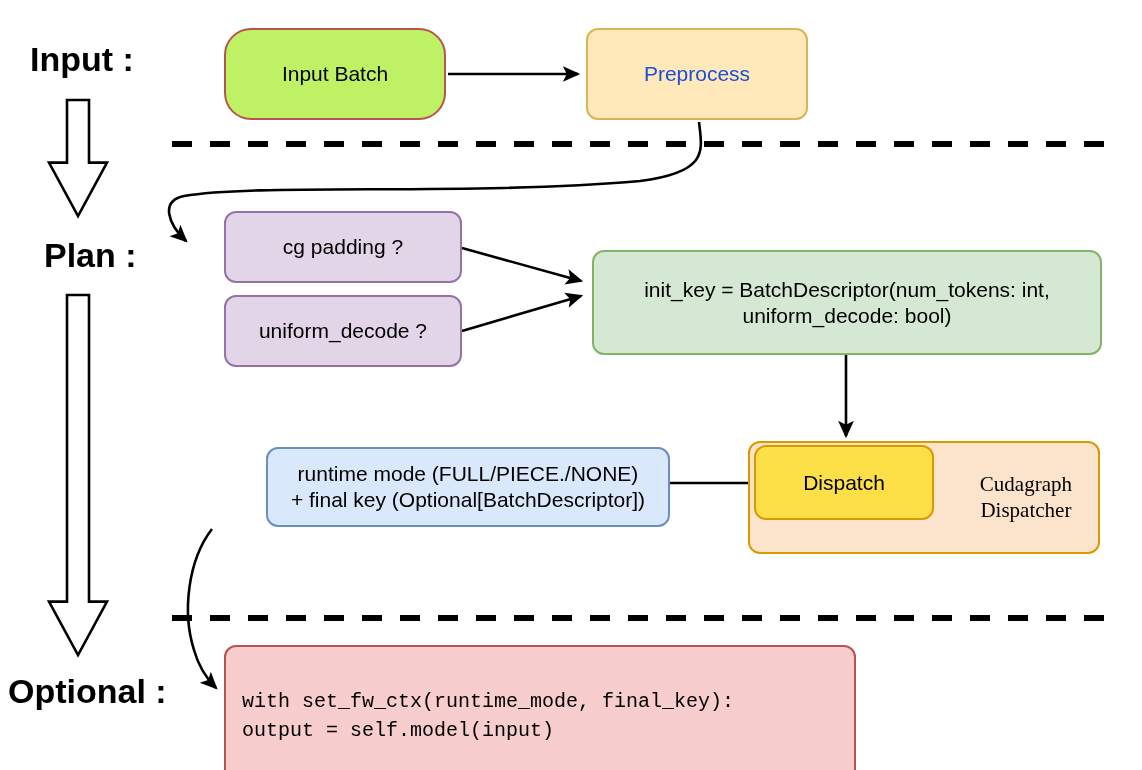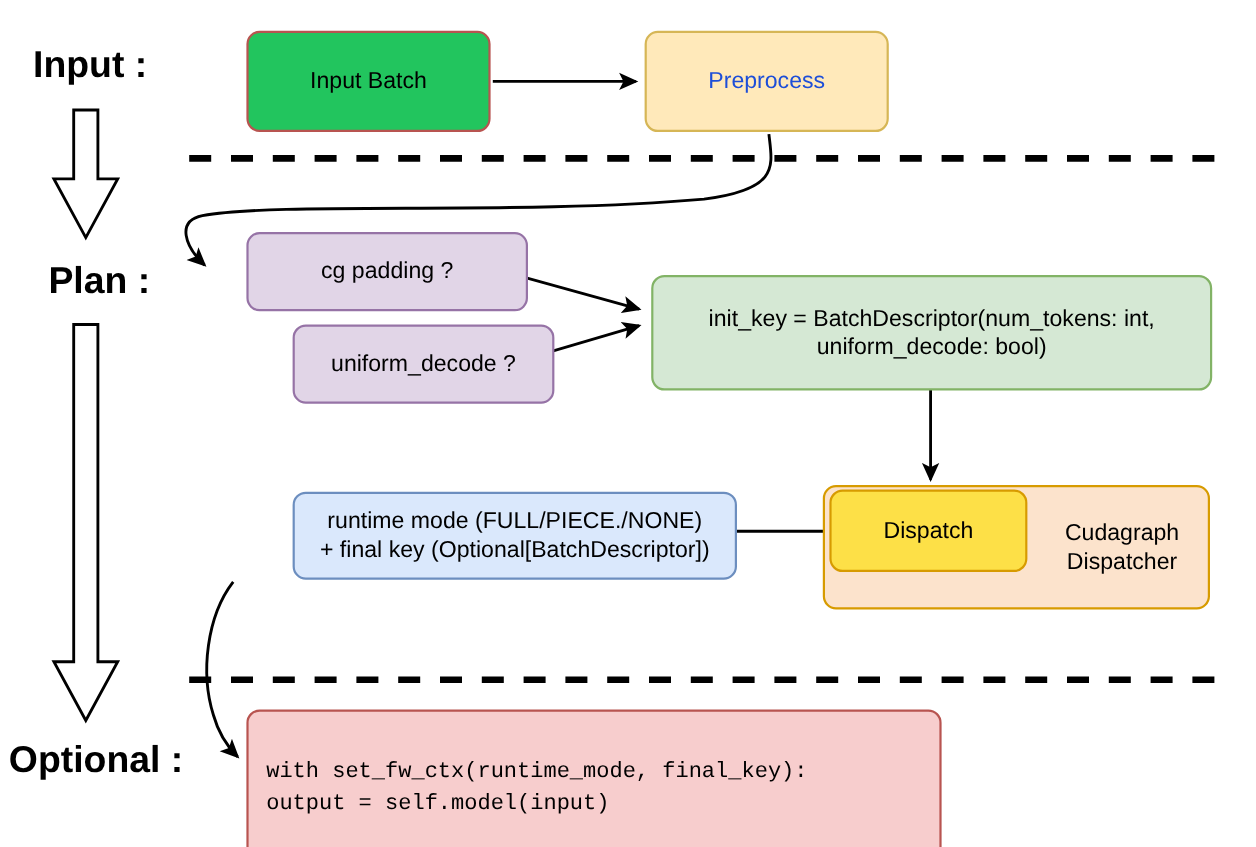--- a/index.html
+++ b/index.html
@@ -99,37 +99,37 @@
         <polygon points="67.0,295.0 89.0,295.0 89.0,601.6 107.0,601.6 78.0,655.0 49.0,601.6 67.0,601.6" fill="#ffffff" stroke="#000000" stroke-width="2.6" stroke-linejoin="miter"></polygon>
       </g>
   </svg>
 
   <div id="stage-label-layer">
       <div class="stage-label" style="left: 30px; top: 40px;">Input :</div>
       <div class="stage-label" style="left: 44px; top: 236px;">Plan :</div>
       <div class="stage-label" style="left: 8px; top: 672px;">Optional :</div>
     </div>
   <div id="node-layer">
-      <div class="node" style="left: 224px; top: 28px; width: 222px; height: 92px; background: #22c55e; border-color: rgb(184, 84, 80); color: rgb(0, 0, 0);">
+      <div class="node" style="left: 224px; top: 28px; width: 222px; height: 92px; background: #bef264; border-color: rgb(184, 84, 80); color: rgb(0, 0, 0); border-radius: 27px;">
         <span class="txt">Input Batch</span>
       </div>
       <div class="node" style="left: 586px; top: 28px; width: 222px; height: 92px; background: rgb(255, 233, 186); border-color: rgb(214, 182, 86); color: #1d4ed8;">
         <span class="txt">Preprocess</span>
       </div>
-      <div class="node" style="left: 224px; top: 211px; width: 256px; height: 72px; background: rgb(225, 213, 231); border-color: rgb(150, 115, 166); color: rgb(0, 0, 0);">
+      <div class="node" style="left: 224px; top: 211px; width: 238px; height: 72px; background: rgb(225, 213, 231); border-color: rgb(150, 115, 166); color: rgb(0, 0, 0);">
         <span class="txt">cg padding ?</span>
       </div>
-      <div class="node" style="left: 224px; top: 295px; width: 238px; height: 72px; background: rgb(225, 213, 231); border-color: rgb(150, 115, 166); color: rgb(0, 0, 0); margin-left: 42px;">
+      <div class="node" style="left: 224px; top: 295px; width: 238px; height: 72px; background: rgb(225, 213, 231); border-color: rgb(150, 115, 166); color: rgb(0, 0, 0);">
         <span class="txt">uniform_decode ?</span>
       </div>
       <div class="node" style="left: 592px; top: 234px; width: 510px; height: 105px; background: rgb(213, 232, 212); border-color: rgb(130, 179, 102); color: rgb(0, 0, 0); margin-top: 16px;">
         <span class="txt">init_key = BatchDescriptor(num_tokens: int,
 uniform_decode: bool)</span>
       </div>
-      <div class="node outer" style="left: 748px; top: 441px; width: 352px; height: 113px; background: rgb(252, 227, 204); border-color: rgb(215, 155, 0); color: rgb(0, 0, 0);">
+      <div class="node outer" style="left: 748px; top: 441px; width: 352px; height: 113px; background: rgb(252, 227, 204); border-color: rgb(215, 155, 0); color: rgb(0, 0, 0); font-family: Liberation Serif, serif;">
         <span class="txt">Cudagraph
 Dispatcher</span>
       </div>
       <div class="node sub" style="left: 754px; top: 445px; width: 180px; height: 75px; background: #fde047; border-color: rgb(215, 155, 0); color: rgb(0, 0, 0);">
         <span class="txt">Dispatch</span>
       </div>
       <div class="node" style="left: 226px; top: 447px; width: 404px; height: 80px; background: rgb(218, 232, 252); border-color: rgb(108, 142, 191); color: rgb(0, 0, 0); margin-left: 40px;">
         <span class="txt">runtime mode (FULL/PIECE./NONE)
 + final key (Optional[BatchDescriptor])</span>
       </div>

